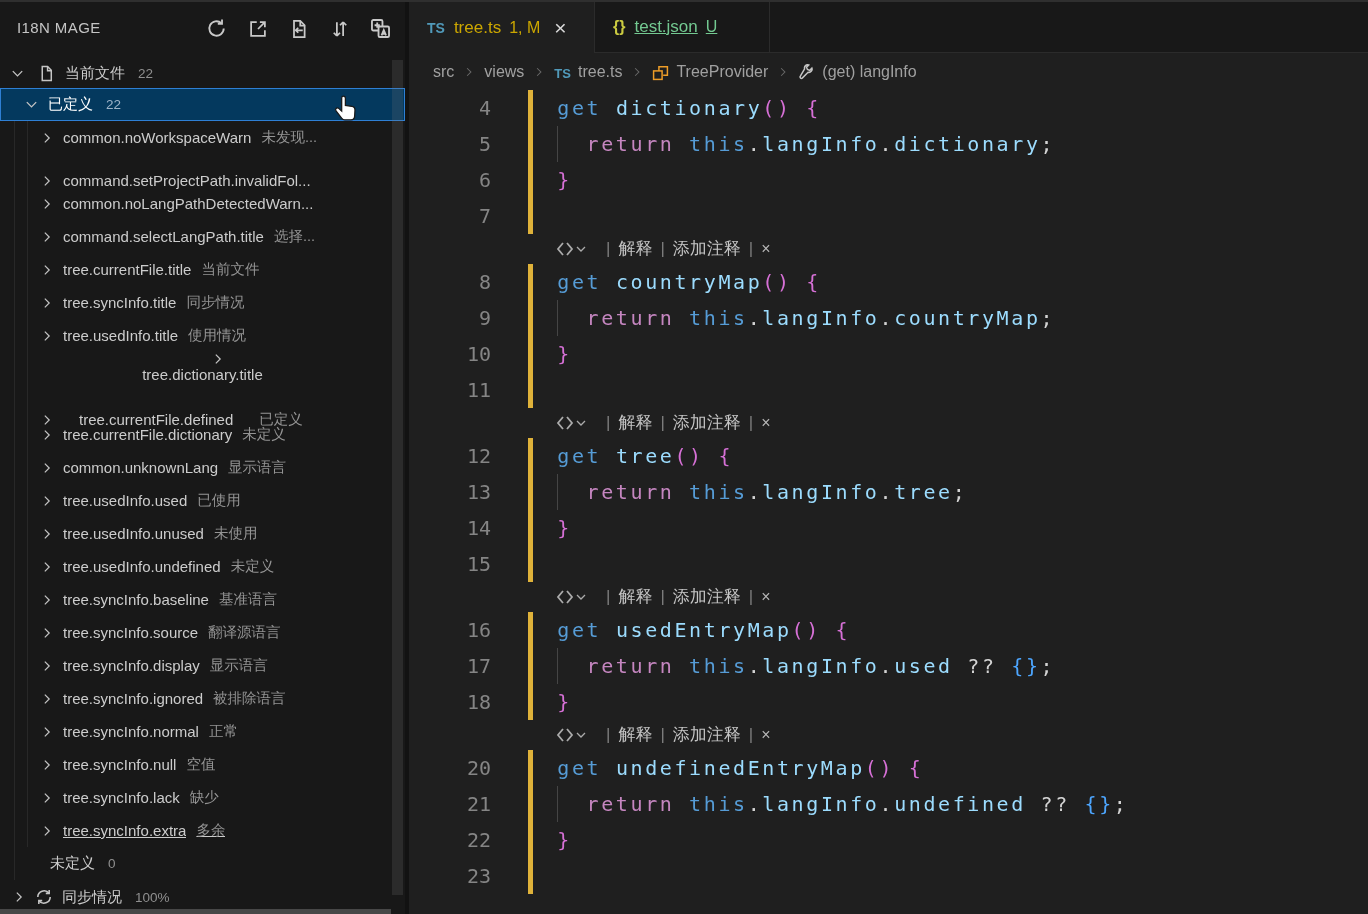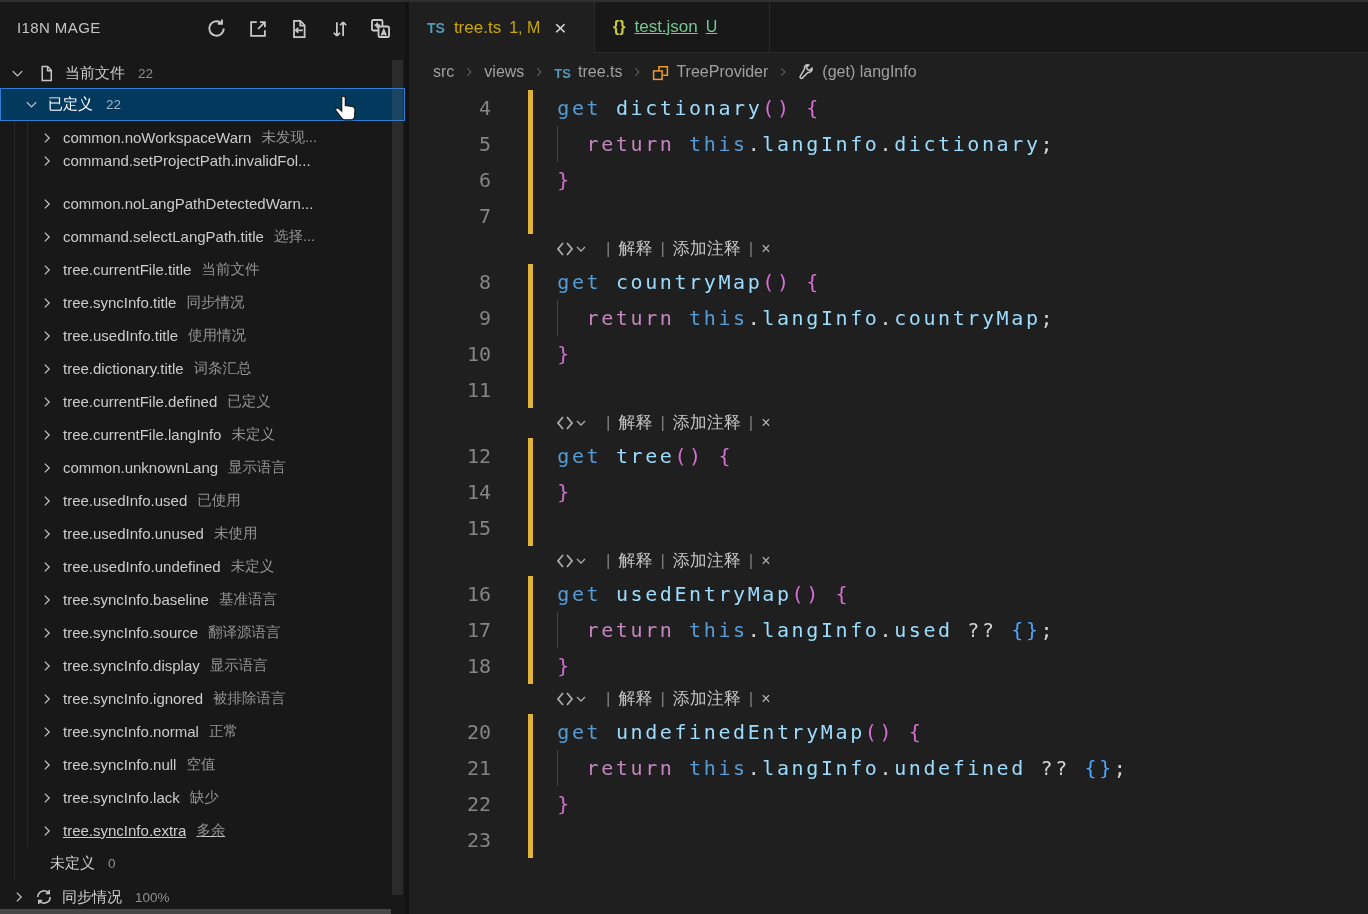--- a/index.html
+++ b/index.html
@@ -167,21 +167,21 @@
     <div id="tree-items">
         <div class="trow titem" style="top: 121px;">
           <span class="chev">
             <svg width="14" height="14" viewBox="0 0 16 16" fill="none" stroke="currentColor" stroke-width="1.4">
               <path d="M5.5 3 10.5 8 5.5 13"></path>
             </svg>
           </span>
           <span class="lbl">common.noWorkspaceWarn</span>
           <span class="desc">未发现...</span>
         </div>
-        <div class="trow titem" style="top: 144px;">
+        <div class="trow titem" style="top: 164px;">
           <span class="chev">
             <svg width="14" height="14" viewBox="0 0 16 16" fill="none" stroke="currentColor" stroke-width="1.4">
               <path d="M5.5 3 10.5 8 5.5 13"></path>
             </svg>
           </span>
           <span class="lbl">command.setProjectPath.invalidFol...</span>
         </div>
         <div class="trow titem" style="top: 187px;">
           <span class="chev">
             <svg width="14" height="14" viewBox="0 0 16 16" fill="none" stroke="currentColor" stroke-width="1.4">
@@ -219,45 +219,45 @@
         </div>
         <div class="trow titem" style="top: 319px;">
           <span class="chev">
             <svg width="14" height="14" viewBox="0 0 16 16" fill="none" stroke="currentColor" stroke-width="1.4">
               <path d="M5.5 3 10.5 8 5.5 13"></path>
             </svg>
           </span>
           <span class="lbl">tree.usedInfo.title</span>
           <span class="desc">使用情况</span>
         </div>
-        <div class="trow titem" style="top: 352px;">
+        <div class="trow titem" style="top: 352px; flex-direction: column;">
           <span class="chev">
             <svg width="14" height="14" viewBox="0 0 16 16" fill="none" stroke="currentColor" stroke-width="1.4">
               <path d="M5.5 3 10.5 8 5.5 13"></path>
             </svg>
           </span>
           <span class="lbl">tree.dictionary.title</span>
           <span class="desc">词条汇总</span>
         </div>
-        <div class="trow titem" style="top: 385px;">
+        <div class="trow titem" style="top: 403px; gap: 16px;">
           <span class="chev">
             <svg width="14" height="14" viewBox="0 0 16 16" fill="none" stroke="currentColor" stroke-width="1.4">
               <path d="M5.5 3 10.5 8 5.5 13"></path>
             </svg>
           </span>
           <span class="lbl">tree.currentFile.defined</span>
           <span class="desc">已定义</span>
         </div>
         <div class="trow titem" style="top: 418px;">
           <span class="chev">
             <svg width="14" height="14" viewBox="0 0 16 16" fill="none" stroke="currentColor" stroke-width="1.4">
               <path d="M5.5 3 10.5 8 5.5 13"></path>
             </svg>
           </span>
-          <span class="lbl">tree.currentFile.langInfo</span>
+          <span class="lbl">tree.currentFile.dictionary</span>
           <span class="desc">未定义</span>
         </div>
         <div class="trow titem" style="top: 451px; align-items: center;">
           <span class="chev">
             <svg width="14" height="14" viewBox="0 0 16 16" fill="none" stroke="currentColor" stroke-width="1.4">
               <path d="M5.5 3 10.5 8 5.5 13"></path>
             </svg>
           </span>
           <span class="lbl">common.unknownLang</span>
           <span class="desc">显示语言</span>
@@ -532,20 +532,26 @@
             <span class="lsep">|</span>
             <span class="lclose">×</span>
           </span>
         </div>
         <div class="cl-row">
           <span class="lnum">12</span>
           <span class="modbar"></span>
           <span class="ctext"><span>  </span><span class="tk-kw">get</span><span class="tk-pl"> </span><span class="tk-id">tree</span><span class="tk-b1">()</span><span class="tk-pl"> </span><span class="tk-b1">{</span></span>
         </div>
         <div class="cl-row">
+          <span class="lnum">13</span>
+          <span class="modbar"></span>
+          <span class="iguide"></span>
+          <span class="ctext"><span>    </span><span class="tk-ctl">return</span><span class="tk-pl"> </span><span class="tk-kw">this</span><span class="tk-pl">.</span><span class="tk-id">langInfo</span><span class="tk-pl">.</span><span class="tk-id">tree</span><span class="tk-pl">;</span></span>
+        </div>
+        <div class="cl-row">
           <span class="lnum">14</span>
           <span class="modbar"></span>
           <span class="ctext"><span>  </span><span class="tk-b1">}</span></span>
         </div>
         <div class="cl-row">
           <span class="lnum">15</span>
           <span class="modbar"></span>
           <span class="ctext"></span>
         </div>
         <div class="lens-row">

